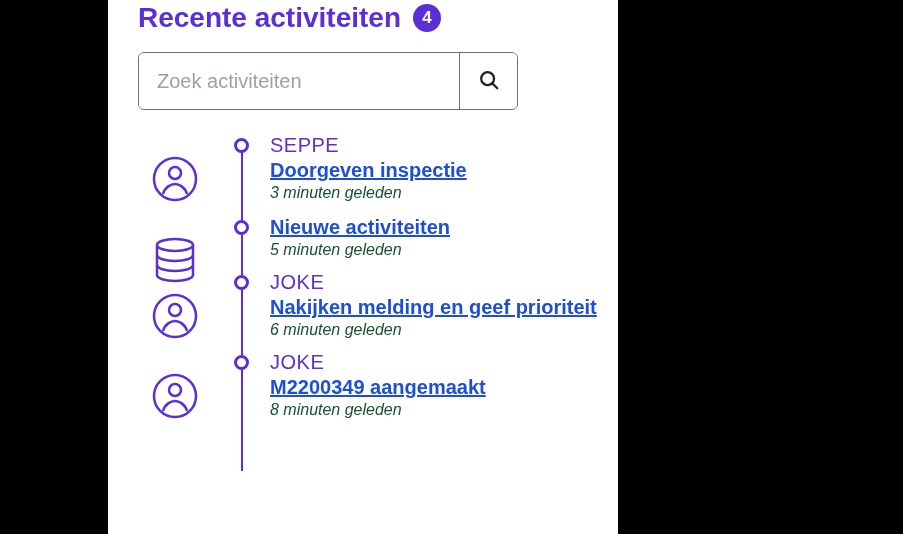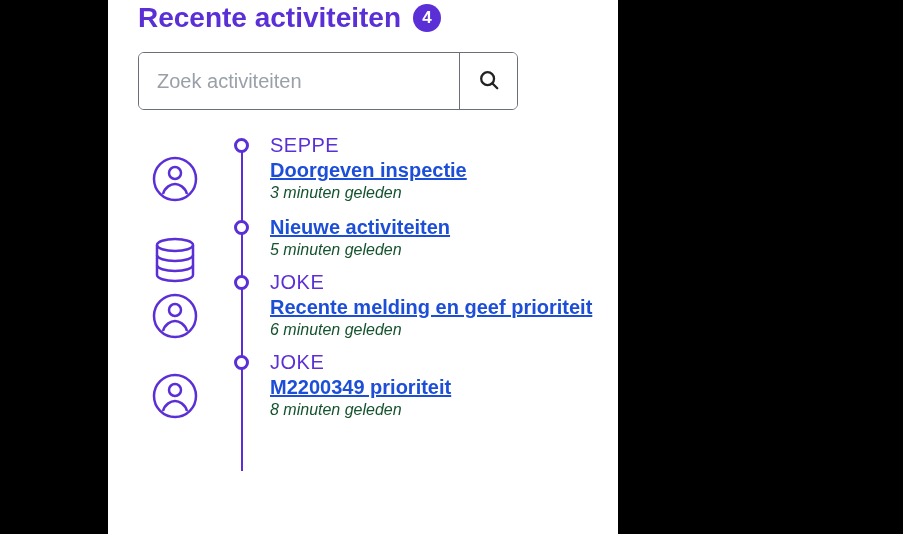--- a/index.html
+++ b/index.html
@@ -185,32 +185,32 @@
     <div class="activity">
       <div class="activity-icon">
         <svg width="46" height="46" viewBox="0 0 46 46" fill="none" stroke="#5b2fd6" stroke-width="2.5">
           <circle cx="23" cy="23" r="21"></circle>
           <circle cx="23" cy="17" r="6"></circle>
           <path d="M11 38c2-7 8-10 12-10s10 3 12 10"></path>
         </svg>
       </div>
       <div class="activity-dot"></div>
       <div class="activity-user">JOKE</div>
-      <div class="activity-desc">Recente melding en geef prioriteit</div>
+      <div class="activity-desc">Nakijken melding en geef prioriteit</div>
       <div class="activity-time">6 minuten geleden</div>
     </div>
 
     <div class="activity">
       <div class="activity-icon">
         <svg width="46" height="46" viewBox="0 0 46 46" fill="none" stroke="#5b2fd6" stroke-width="2.5">
           <circle cx="23" cy="23" r="21"></circle>
           <circle cx="23" cy="17" r="6"></circle>
           <path d="M11 38c2-7 8-10 12-10s10 3 12 10"></path>
         </svg>
       </div>
       <div class="activity-dot"></div>
       <div class="activity-user">JOKE</div>
-      <div class="activity-desc">M2200349 prioriteit</div>
+      <div class="activity-desc">M2200349 aangemaakt</div>
       <div class="activity-time">8 minuten geleden</div>
     </div>
 
   </div>
 </div>
 
 </body></html>

